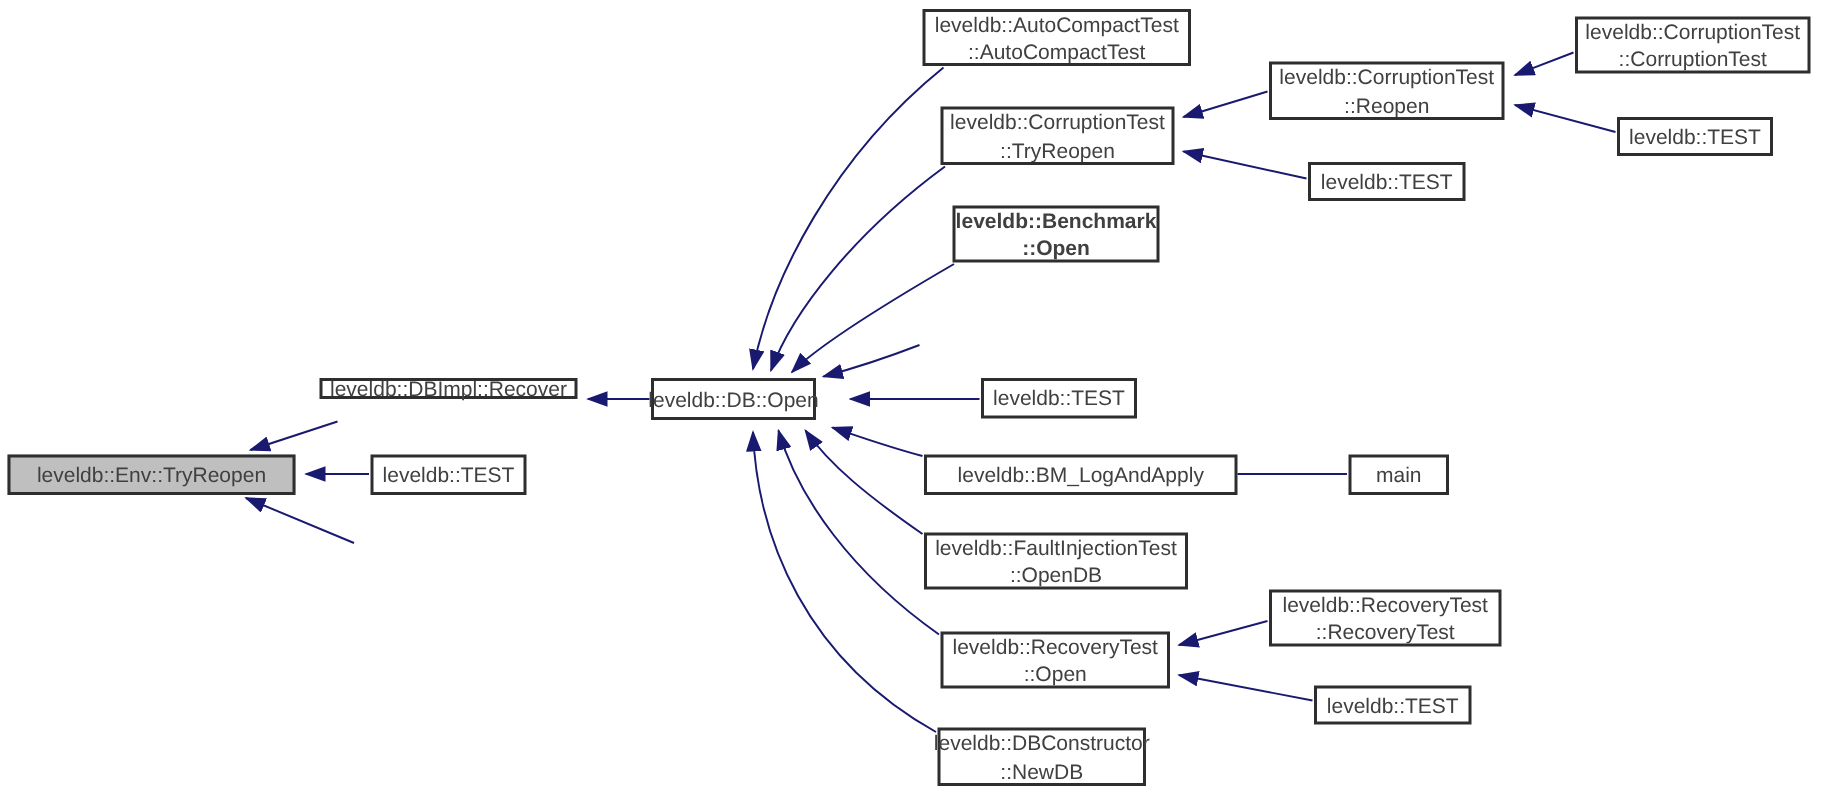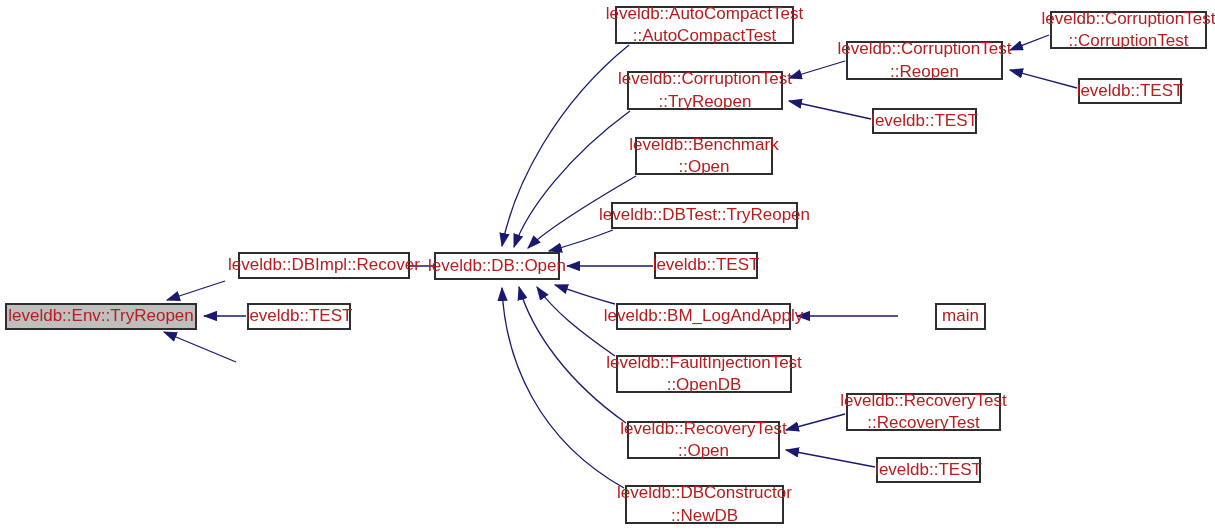--- a/index.html
+++ b/index.html
@@ -9,26 +9,26 @@
     background:#ffffff;
     font-family:"Liberation Sans", sans-serif;
     overflow:hidden;
   }
   #edges{position:absolute;left:0;top:0;width:1215px;height:532px;}
   .node{
     position:absolute;
     box-sizing:border-box;
     border:2px solid #2e2e2e;
     background:#ffffff;
-    color:#b91c1c;
+    color:#404040;
     display:flex;
     align-items:center;
     justify-content:center;
     text-align:center;
-    font-size:17px;
+    font-size:14px;
     line-height:1.3;
     white-space:pre-line;
     cursor:pointer;
   }
   .node.hl{
     background:#bfbfbf;
     cursor:default;
   }
 </style>
 </head>
@@ -61,61 +61,60 @@
       <path d="M 1049,35 L 1010,50" marker-end="url(#arrow)"></path>
       <path d="M 1077,88 L 1010,70" marker-end="url(#arrow)"></path>
       <path d="M 898,316 L 797,316" marker-end="url(#arrow)"></path>
       <path d="M 845,414 L 786,430" marker-end="url(#arrow)"></path>
       <path d="M 875,467 L 786,450" marker-end="url(#arrow)"></path>
     </g>
   </svg>
 
   <div class="node hl" style="left:5px;top:303px;width:192px;height:27px;">leveldb::Env::TryReopen</div>
 
-  <div class="node" style="left:213px;top:252px;width:172px;height:27px;margin-left:25px;">leveldb::DBImpl::Recover</div>
+  <div class="node" style="left:213px;top:252px;width:172px;height:14px;">leveldb::DBImpl::Recover</div>
 
   <div class="node" style="left:247px;top:303px;width:104px;height:27px;">leveldb::TEST</div>
 
 
-  <div class="node" style="left:434px;top:252px;width:126px;height:28px;">leveldb::DB::Open</div>
+  <div class="node" style="left:434px;top:252px;width:110px;height:28px;">leveldb::DB::Open</div>
 
   <div class="node" style="left:615px;top:6px;width:179px;height:38px;">leveldb::AutoCompactTest
 ::AutoCompactTest</div>
 
   <div class="node" style="left:627px;top:71px;width:156px;height:39px;">leveldb::CorruptionTest
 ::TryReopen</div>
 
-  <div class="node" style="left:635px;top:137px;width:138px;height:38px;">leveldb::Benchmark
+  <div class="node" style="left:635px;top:137px;width:138px;height:38px;font-weight:bold;">leveldb::Benchmark
 ::Open</div>
 
-  <div class="node" style="left:611px;top:202px;width:187px;height:27px;">leveldb::DBTest::TryReopen</div>
 
   <div class="node" style="left:654px;top:252px;width:104px;height:27px;">leveldb::TEST</div>
 
-  <div class="node" style="left:616px;top:303px;width:175px;height:27px;">leveldb::BM_LogAndApply</div>
+  <div class="node" style="left:616px;top:303px;width:209px;height:27px;">leveldb::BM_LogAndApply</div>
 
   <div class="node" style="left:616px;top:355px;width:176px;height:38px;text-align:center;">leveldb::FaultInjectionTest
 ::OpenDB</div>
 
   <div class="node" style="left:627px;top:421px;width:153px;height:38px;">leveldb::RecoveryTest
 ::Open</div>
 
-  <div class="node" style="left:625px;top:485px;width:159px;height:39px;">leveldb::DBConstructor
+  <div class="node" style="left:625px;top:485px;width:139px;height:39px;">leveldb::DBConstructor
 ::NewDB</div>
 
   <div class="node" style="left:846px;top:41px;width:157px;height:39px;">leveldb::CorruptionTest
 ::Reopen</div>
 
   <div class="node" style="left:872px;top:108px;width:105px;height:26px;">leveldb::TEST</div>
 
   <div class="node" style="left:1050px;top:11px;width:157px;height:38px;">leveldb::CorruptionTest
 ::CorruptionTest</div>
 
   <div class="node" style="left:1078px;top:78px;width:104px;height:26px;">leveldb::TEST</div>
 
-  <div class="node" style="left:935px;top:303px;width:51px;height:27px;">main</div>
+  <div class="node" style="left:899px;top:303px;width:67px;height:27px;">main</div>
 
   <div class="node" style="left:846px;top:393px;width:155px;height:38px;">leveldb::RecoveryTest
 ::RecoveryTest</div>
 
   <div class="node" style="left:876px;top:457px;width:105px;height:26px;">leveldb::TEST</div>
 
 </div>
 
 </body></html>

